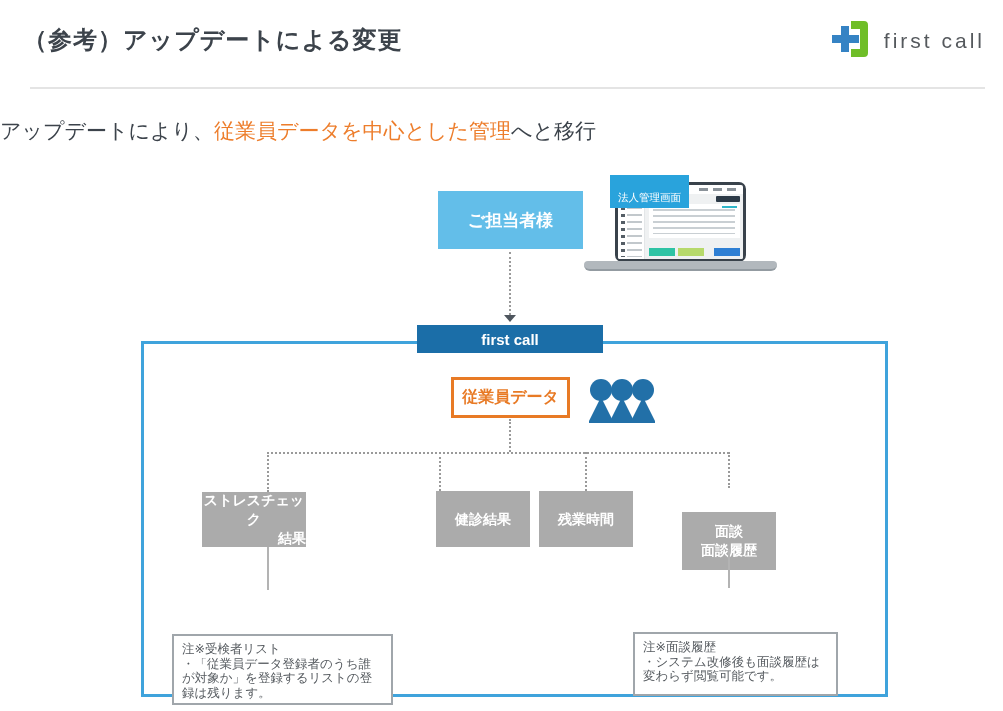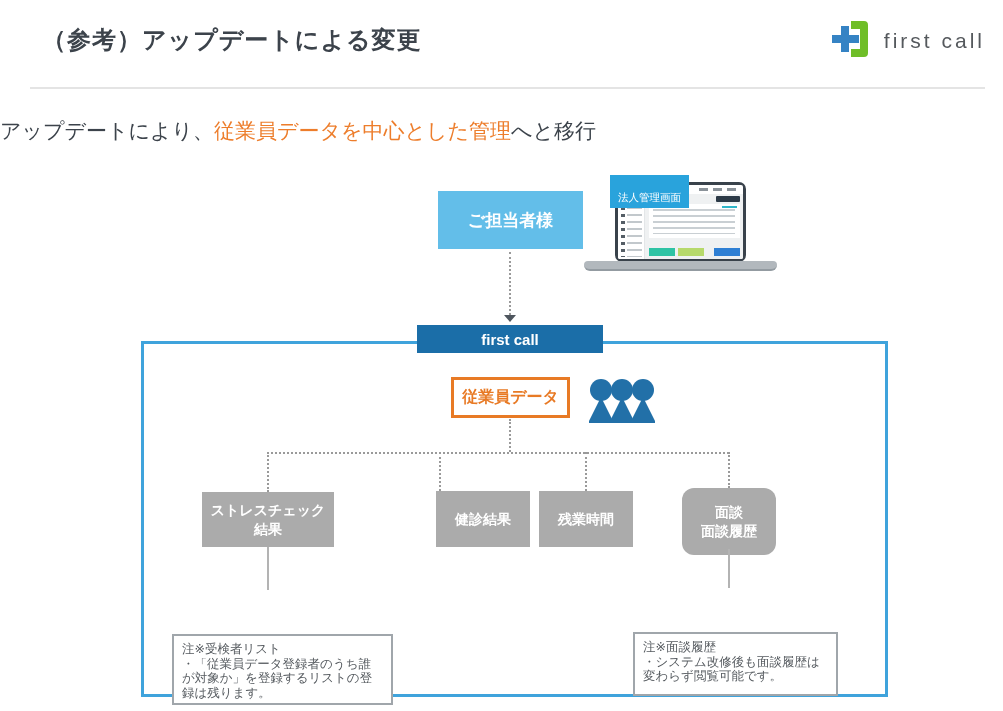--- a/index.html
+++ b/index.html
@@ -1,20 +1,20 @@
 <!DOCTYPE html>
 <html><head>
 <meta charset="utf-8">
 <title>slide</title>
 <style>
   * { margin:0; padding:0; box-sizing:border-box; }
   body { background:#fff; font-family:"Liberation Sans","DejaVu Sans",sans-serif; }
   .slide { position:relative; width:1003px; height:711px; background:#fff; overflow:hidden; }
 
-  .title { position:absolute; left:42px; top:24px; font-size:24px; font-weight:bold;
+  .title { position:absolute; left:23px; top:24px; font-size:24px; font-weight:bold;
            color:#3C434B; letter-spacing:1px; }
   .brand { position:absolute; right:18px; top:18px; display:flex; align-items:center; gap:9px; }
   .brand-text { font-size:21px; color:#55595D; letter-spacing:3px; }
   .divider { position:absolute; left:30px; top:87px; width:955px; height:2px; background:#E4E4E4; }
 
   .subtitle { position:absolute; left:0; top:117px; width:100%; 
               font-size:21px; font-weight:normal; color:#3C434B; }
   .subtitle .hl { color:#ED7D2B; }
 
   .manager-box { position:absolute; left:438px; top:191px; width:145px; height:58px;
@@ -149,33 +149,33 @@
     </svg>
   </div>
 
   <div class="v-dot" style="left:509px; top:419px; height:33px;"></div>
   <div class="h-dot" style="left:267px; top:452px; width:462px;"></div>
   <div class="v-dot" style="left:267px; top:452px; height:40px;"></div>
   <div class="v-dot" style="left:439px; top:452px; height:39px;"></div>
   <div class="v-dot" style="left:585px; top:452px; height:39px;"></div>
   <div class="v-dot" style="left:728px; top:452px; height:36px;"></div>
 
-  <div class="gbox" style="left:202px; top:492px; width:132px; height:55px;">
+  <div class="gbox" style="left:202px; top:492px; width:104px; height:55px;align-items:flex-end;">
     <div>ストレスチェック</div>
     <div>結果</div>
   </div>
   <div class="gbox" style="left:393px; top:491px; width:94px; height:56px;margin-left:43px;">
     <div>健診結果</div>
     <div></div>
   </div>
   <div class="gbox" style="left:539px; top:491px; width:94px; height:56px;">
     <div>残業時間</div>
     <div></div>
   </div>
-  <div class="gbox" style="left:682px; top:488px; width:94px; height:67px;border-radius:12px;">
+  <div class="gbox" style="left:682px; top:512px; width:94px; height:58px;">
     <div>面談</div>
     <div>面談履歴</div>
   </div>
 
   <div class="v-solid" style="left:267px; top:547px; height:43px;"></div>
   <div class="v-solid" style="left:728px; top:549px; height:39px;"></div>
 
   <div class="note" style="left:172px; top:590px; width:221px; height:71px;">
     <div>注※受検者リスト</div>
     <div>・「従業員データ登録者のうち誰が対象か」を登録するリストの登録は残ります。</div>

